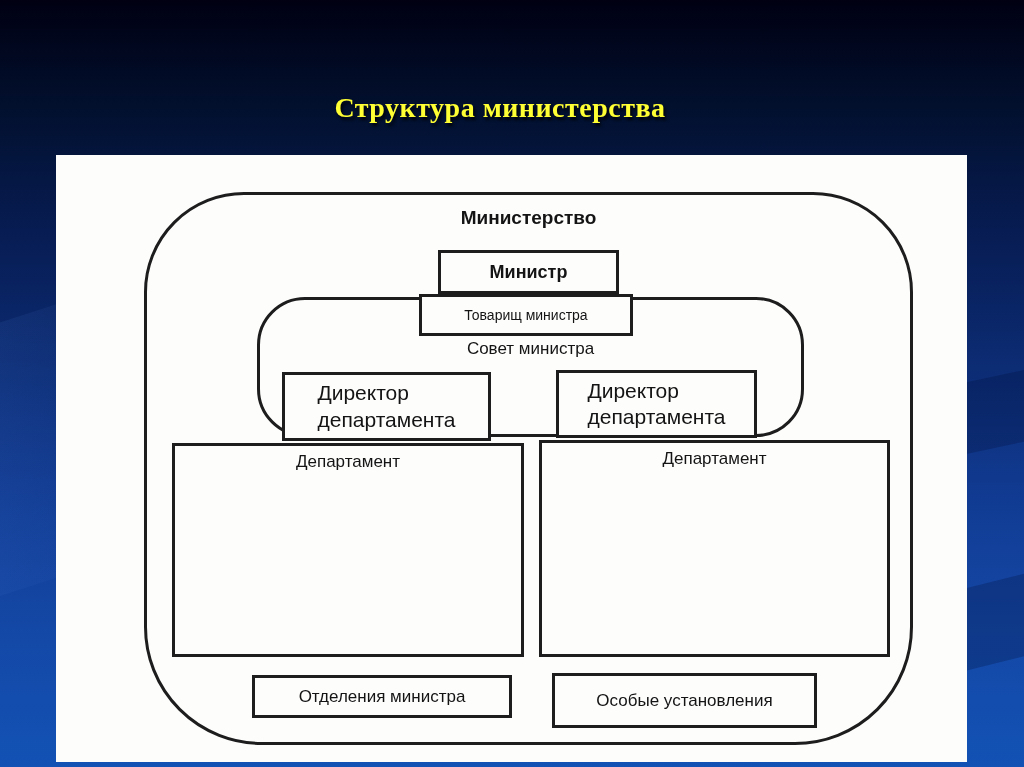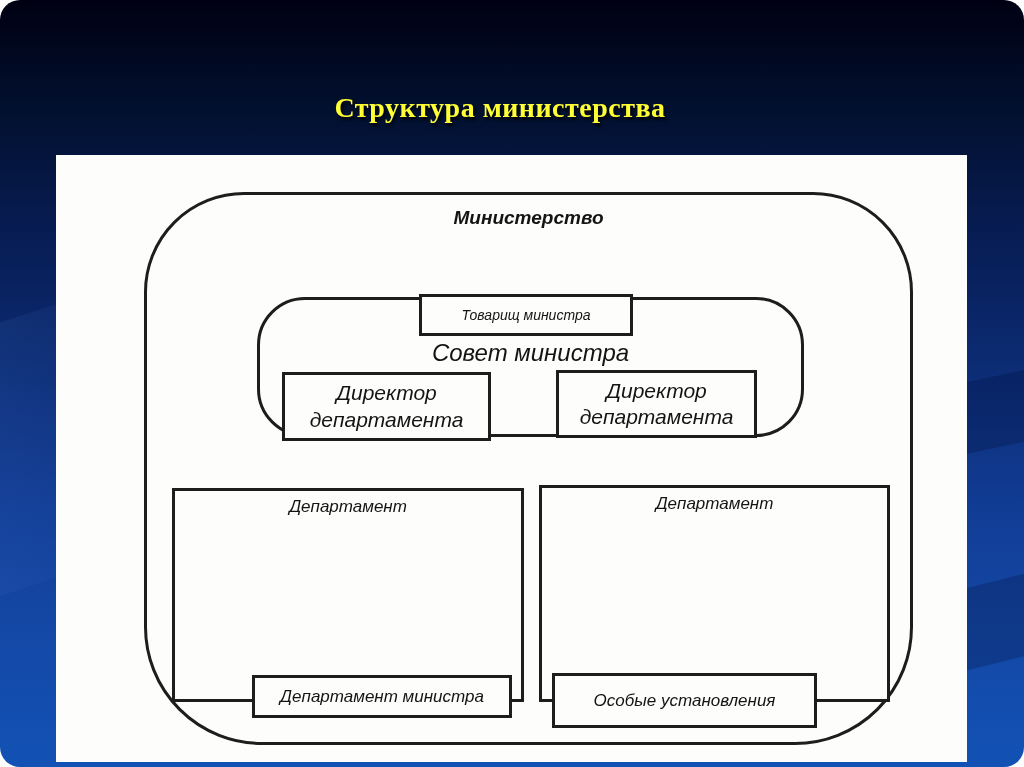--- a/index.html
+++ b/index.html
@@ -2,21 +2,20 @@
 <html><head>
 <meta charset="utf-8">
 <style>
   html,body{margin:0;padding:0;}
   .slide{
     position:relative;
     width:1024px;height:767px;
     overflow:hidden;
     background:linear-gradient(180deg,#000012 0%,#02102e 14%,#071c52 30%,#0c2c74 48%,#113c94 66%,#1448a6 82%,#1252b4 100%);
     font-family:"Liberation Sans",sans-serif;
-    border-radius:20px;
   }
   .streak{position:absolute;pointer-events:none;}
   .streak-tl{
     left:-140px;top:300px;width:460px;height:260px;
     background:linear-gradient(115deg,rgba(70,120,210,0.22),rgba(70,120,210,0) 65%);
     transform:rotate(-18deg);
   }
   .streak-r1{
     right:-120px;top:390px;width:420px;height:70px;
     background:rgba(0,10,50,0.25);
@@ -37,44 +36,43 @@
   }
   .panel{
     position:absolute;left:56px;top:155px;width:911px;height:607px;
     background:#fdfdfc;
   }
   .bx{
     position:absolute;
     border:3px solid #1d1d1d;
     background:#fdfdfc;
     display:flex;align-items:center;justify-content:center;
-    text-align:center;color:#141414;
+    text-align:left;color:#141414;
     box-sizing:border-box;
-    font-style:italic;
   }
   .topalign{align-items:flex-start;}
   .noborder{border:none;background:transparent;}
   .preline{white-space:pre-line;}
   .outer{
     left:88px;top:37px;width:769px;height:553px;
     border-radius:100px 100px 118px 118px;
     background:transparent;z-index:0;
   }
   .ministry-label{left:88px;top:52px;width:769px;font-weight:bold;font-size:19px;}
   .minister{left:382px;top:95px;width:181px;height:44px;font-weight:bold;font-size:18px;z-index:3;}
   .council-wrap{
     left:201px;top:142px;width:547px;height:140px;
     border-radius:48px;background:transparent;z-index:1;
   }
   .deputy{left:363px;top:139px;width:214px;height:42px;font-size:14px;z-index:3;}
-  .council-label{left:201px;top:184px;width:547px;font-size:24px;z-index:2;}
+  .council-label{left:201px;top:184px;width:547px;font-size:17px;z-index:2;}
   .director{font-size:21px;line-height:1.25;z-index:3;}
   .director-0{left:226px;top:217px;width:209px;height:69px;}
   .director-1{left:500px;top:215px;width:201px;height:68px;}
-  .dept{font-size:17px;z-index:2;padding-top:6px;margin-top:45px;}
+  .dept{font-size:17px;z-index:2;padding-top:6px;}
   .dept-0{left:116px;top:288px;width:352px;height:214px;}
   .dept-1{left:483px;top:285px;width:351px;height:217px;}
   .presence{font-size:17px;line-height:1.3;padding-top:4px;}
   .presence-0{left:136px;top:339px;width:310px;height:160px;}
   .presence-1{left:510px;top:333px;width:306px;height:164px;}
   .divisions{font-size:17px;padding-top:4px;}
   .divisions-0{left:163px;top:400px;width:254px;height:96px;}
   .divisions-1{left:533px;top:399px;width:254px;height:95px;}
   .desks{font-size:17px;padding-top:3px;}
   .desks-0{left:195px;top:437px;width:184px;height:56px;}
@@ -91,20 +89,21 @@
   <div class="streak streak-r1"></div>
   <div class="streak streak-r2"></div>
 
   <div class="title">Структура министерства</div>
 
   <div class="panel">
 
     <div class="bx outer"></div>
     <div class="bx noborder ministry-label">Министерство</div>
 
+    <div class="bx minister">Министр</div>
 
     <div class="bx council-wrap"></div>
     <div class="bx deputy">Товарищ министра</div>
     <div class="bx noborder council-label">Совет министра</div>
 
     <div class="bx director director-0 preline">Директор
 департамента</div>
     <div class="bx director director-1 preline">Директор
 департамента</div>
 
@@ -115,17 +114,17 @@
 мента</div>
     <div class="bx topalign presence presence-1 preline">Общее присутствие департа-
 мента</div>
 
     <div class="bx topalign divisions divisions-0">Отделения</div>
     <div class="bx topalign divisions divisions-1">Отделения</div>
 
     <div class="bx topalign desks desks-0">Столы</div>
     <div class="bx topalign desks desks-1">Столы</div>
 
-    <div class="bx bottom-box bottom-0">Департамент министра</div>
+    <div class="bx bottom-box bottom-0">Отделения министра</div>
     <div class="bx bottom-box bottom-1">Особые установления</div>
 
   </div>
 </div>
 
 </body></html>

